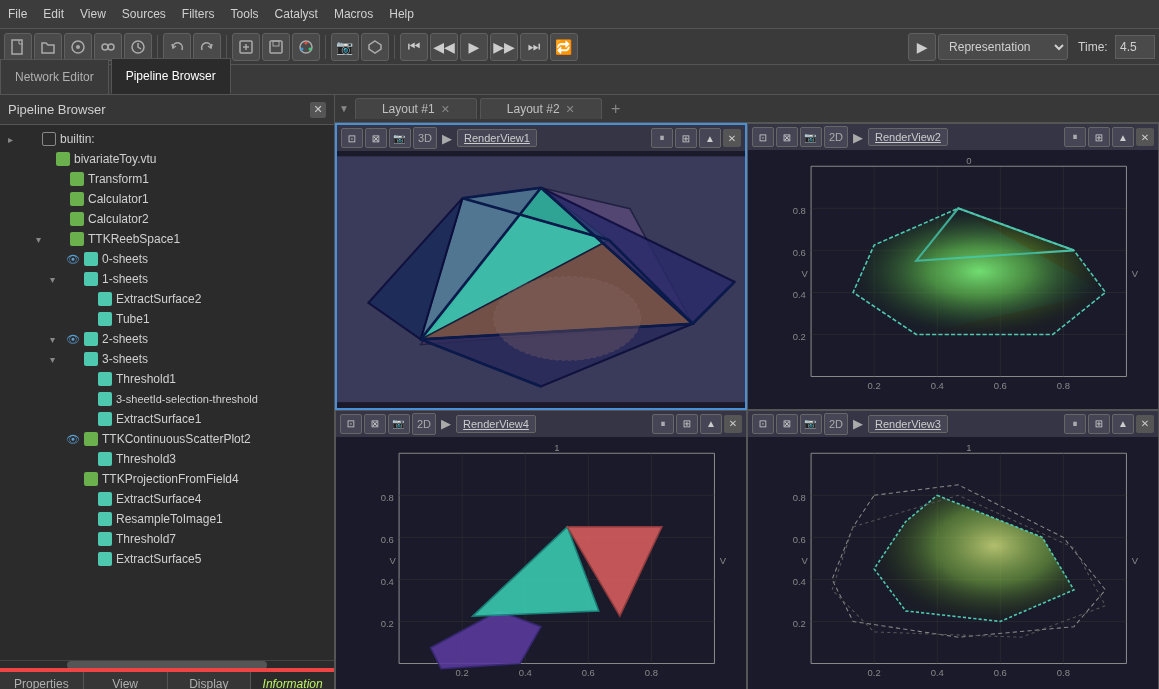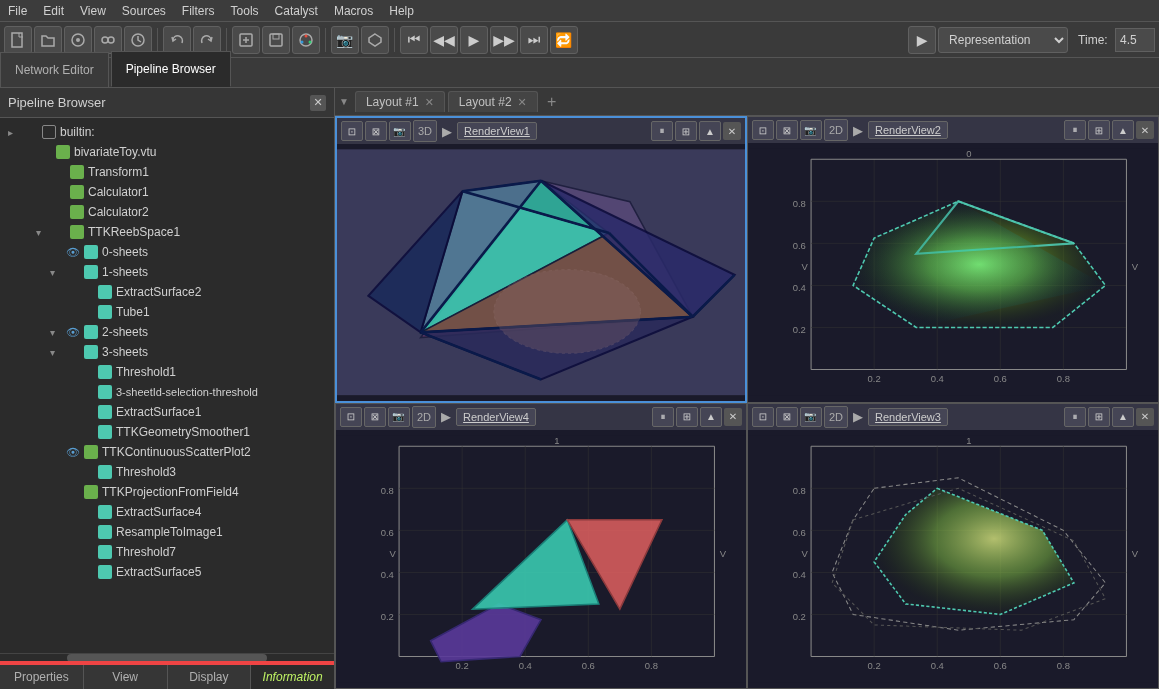--- a/index.html
+++ b/index.html
@@ -8,21 +8,21 @@
       height: 689px;
       background: #2b2b2b;
       font-family: 'Segoe UI', Arial, sans-serif;
       font-size: 12px;
       color: #d0d0d0;
       overflow: hidden;
     }
 
     
     #menubar {
-      height: 22px;
+      height: 29px;
       background: #3c3c3c;
       display: flex;
       align-items: center;
       border-bottom: 1px solid #555;
     }
     .menu-item {
       padding: 2px 8px;
       cursor: pointer;
       color: #d0d0d0;
       font-size: 12px;
@@ -230,21 +230,21 @@
       height: 28px;
       background: #383838;
       display: flex;
       align-items: center;
       padding: 0 4px;
       border-bottom: 1px solid #555;
     }
     .layout-tab {
       display: flex;
       align-items: center;
-      padding: 3px 10px;
+      padding: 3px 26px;
       background: #444;
       border: 1px solid #555;
       border-bottom: none;
       cursor: pointer;
       color: #c0c0c0;
       font-size: 12px;
       margin-right: 3px;
       border-radius: 3px 3px 0 0;
     }
     .layout-tab .close-x {
@@ -575,26 +575,20 @@
         <span class="node-label" style="font-size:11px;">3-sheetId-selection-threshold</span>
       </div>
 
       <div class="tree-node indent-5">
         <span class="expand-icon">&nbsp;</span>
         <span class="visibility-icon" style="color:transparent;">👁</span>
         <span class="node-icon icon-teal"></span>
         <span class="node-label">ExtractSurface1</span>
       </div>
 
-      <div class="tree-node indent-5">
-        <span class="expand-icon">&nbsp;</span>
-        <span class="visibility-icon" style="color:transparent;">👁</span>
-        <span class="node-icon icon-teal"></span>
-        <span class="node-label">TTKGeometrySmoother1</span>
-      </div>
 
       <div class="tree-node indent-4">
         <span class="expand-icon">&nbsp;</span>
         <span class="visibility-icon" style="color:#5a9fd4;">👁</span>
         <span class="node-icon icon-green"></span>
         <span class="node-label">TTKContinuousScatterPlot2</span>
       </div>
 
       <div class="tree-node indent-5">
         <span class="expand-icon">&nbsp;</span>

